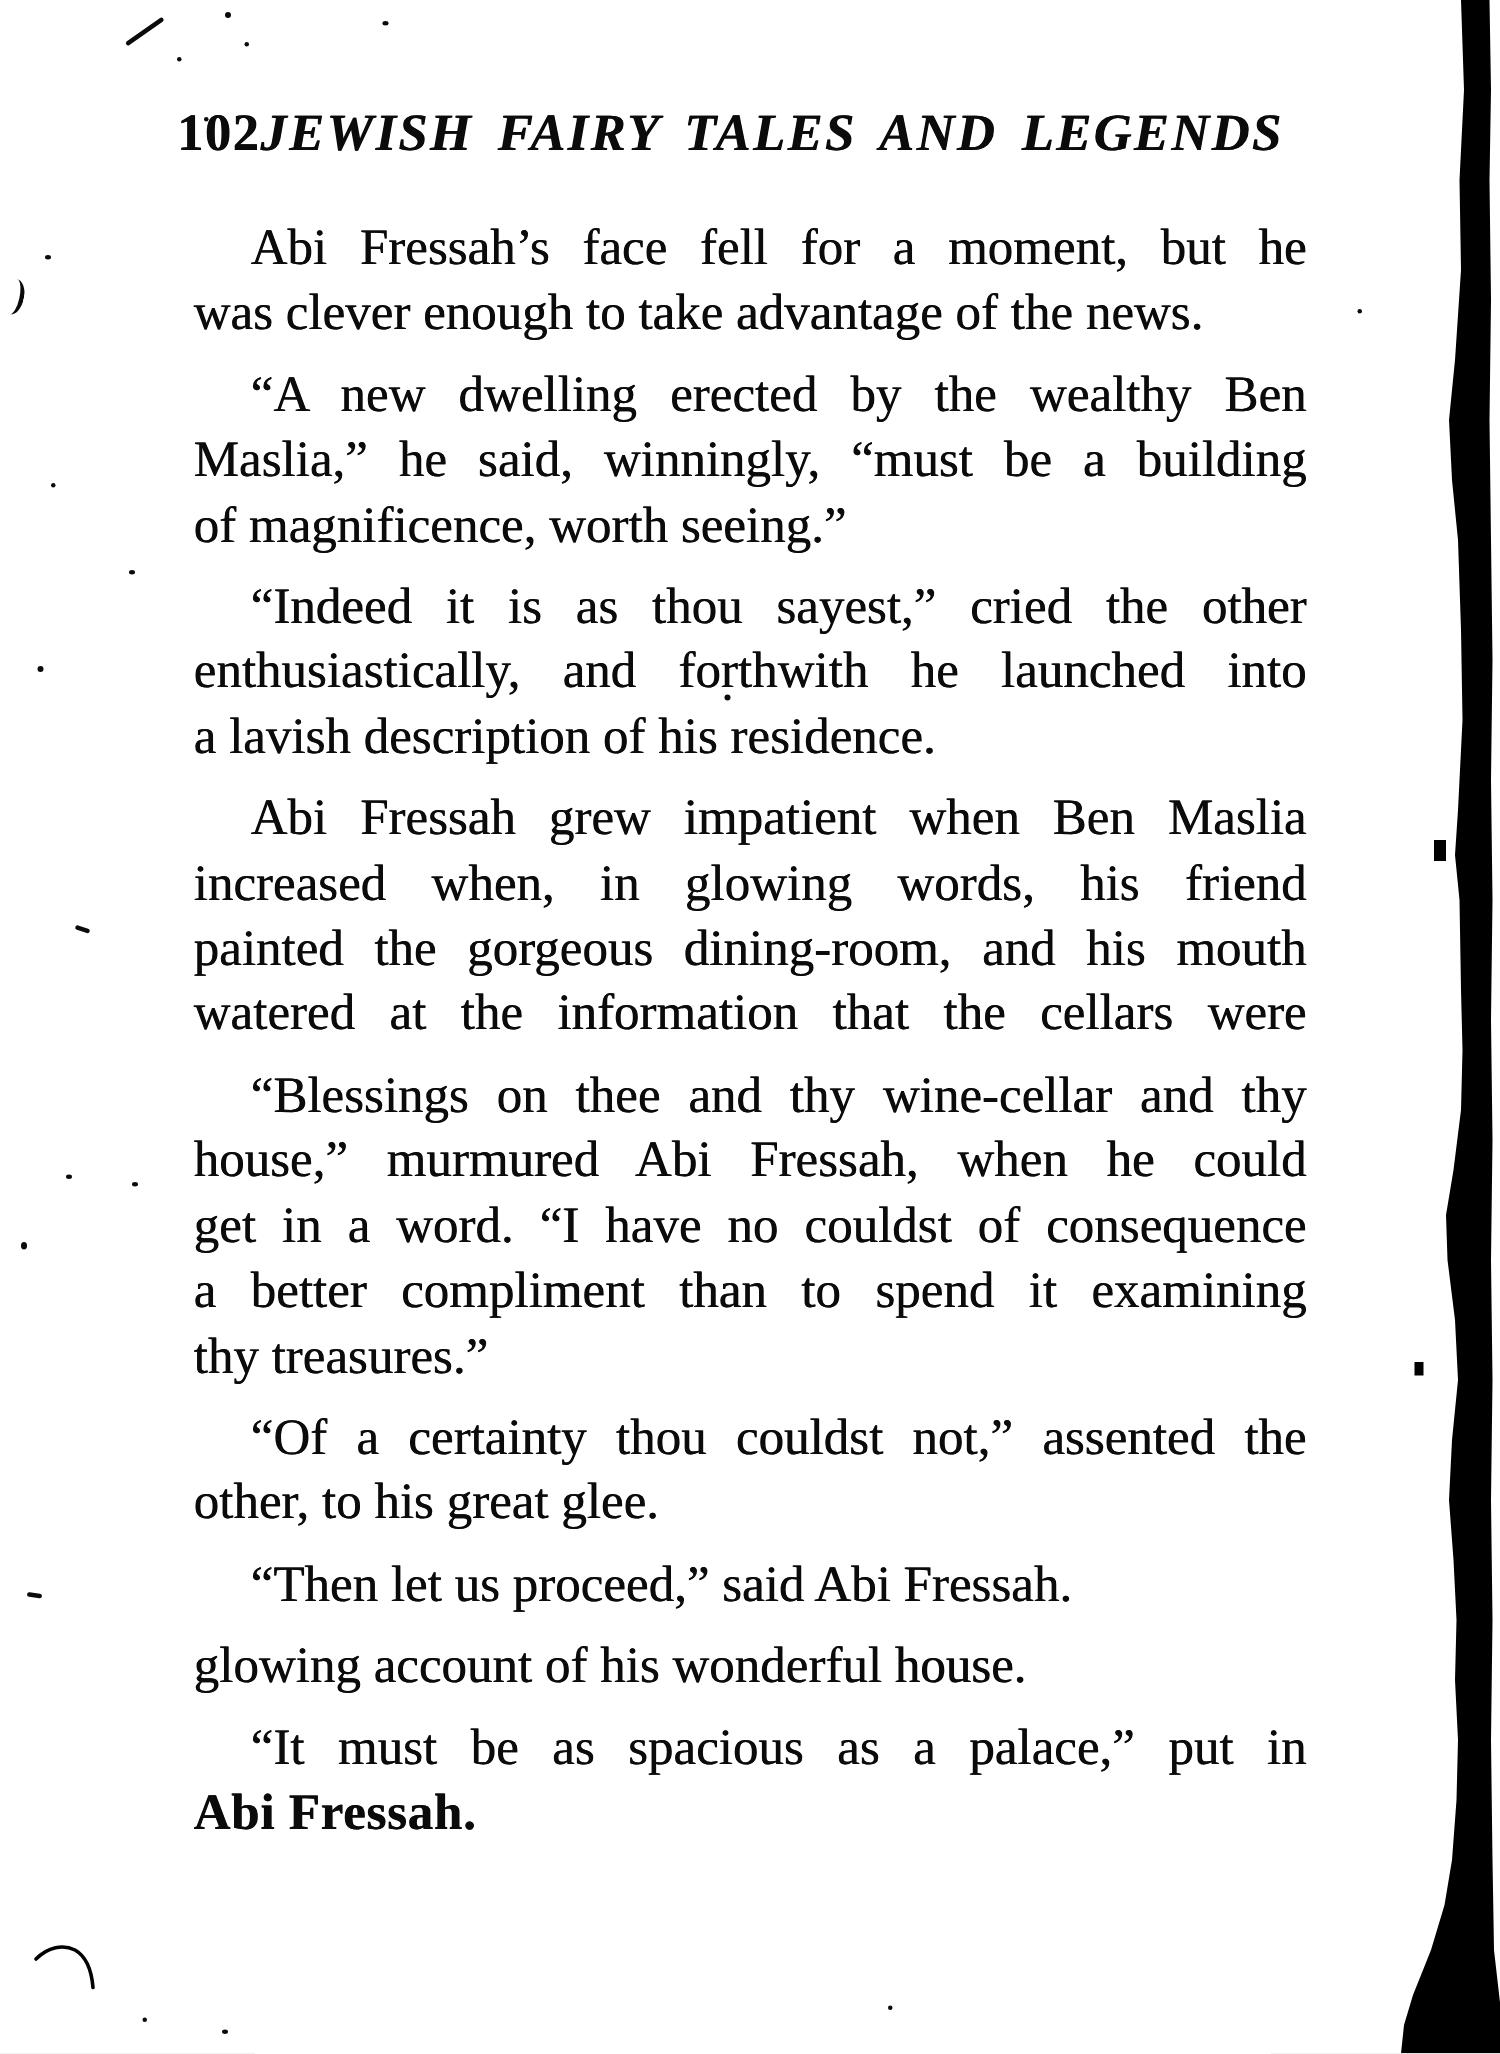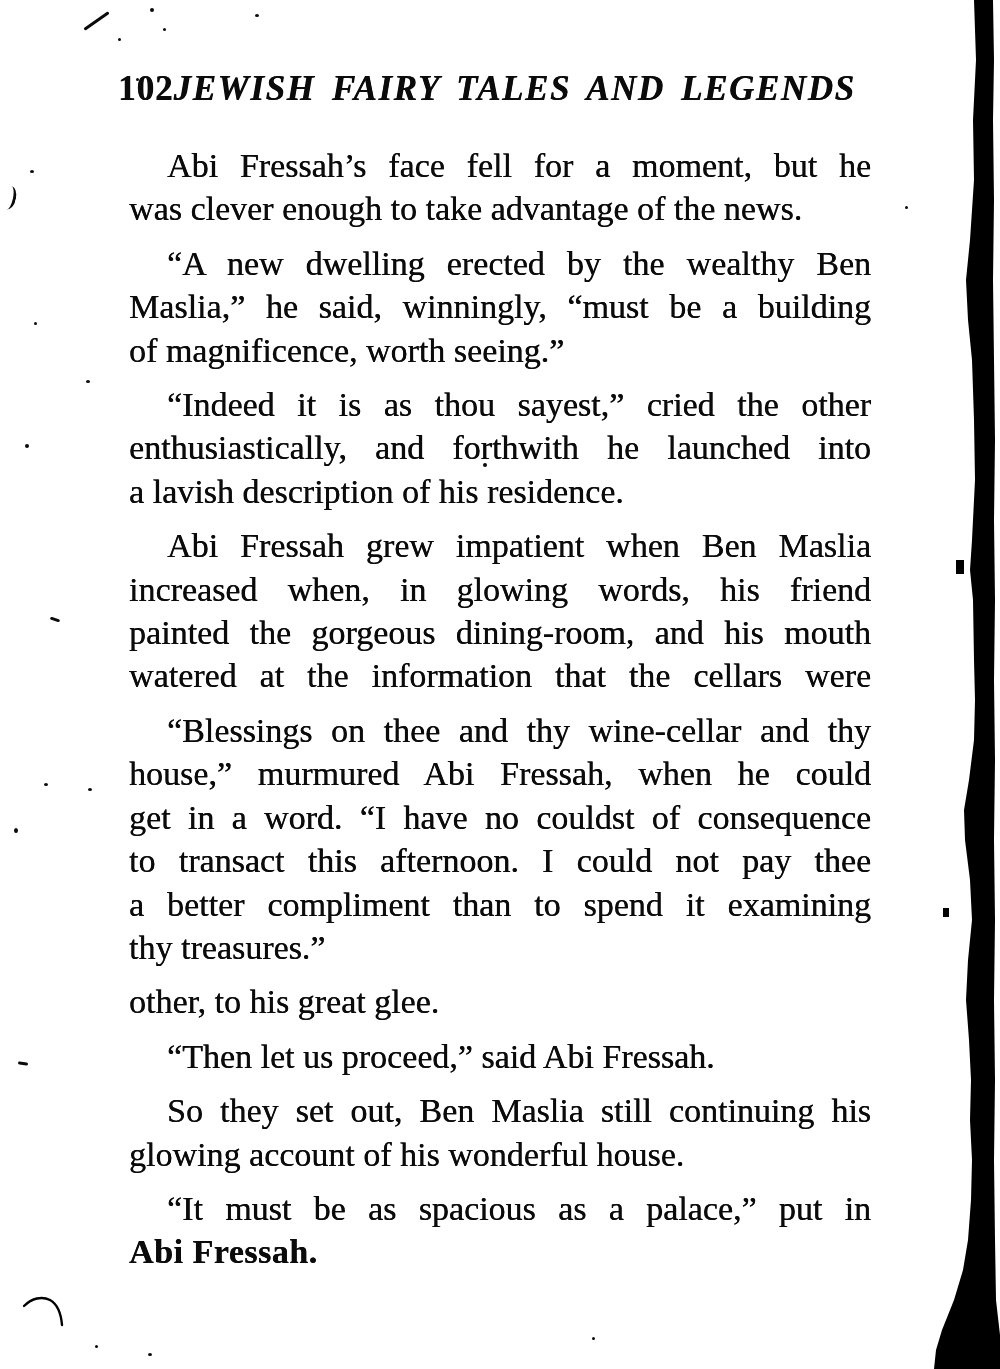--- a/index.html
+++ b/index.html
@@ -84,32 +84,31 @@
     <p>
       <span class="line first" style="display:block">Abi Fressah grew impatient when Ben Maslia</span>
       <span class="line" style="display:block">increased when, in glowing words, his friend</span>
       <span class="line" style="display:block">painted the gorgeous dining-room, and his mouth</span>
       <span class="line" style="display:block">watered at the information that the cellars were</span>
     </p>
     <p>
       <span class="line first" style="display:block">“Blessings on thee and thy wine-cellar and thy</span>
       <span class="line" style="display:block">house,” murmured Abi Fressah, when he could</span>
       <span class="line" style="display:block">get in a word. “I have no couldst of consequence</span>
-      <span class="line" style="display:block">to transact this afternoon.  I could not pay thee</span>
       <span class="line" style="display:block">a better compliment than to spend it examining</span>
       <span class="line last" style="display:block">thy treasures.”</span>
     </p>
     <p>
+      <span class="line first" style="display:block">“Of a certainty thou couldst not,” assented the</span>
       <span class="line last" style="display:block">other, to his great glee.</span>
     </p>
     <p>
       <span class="line first last" style="display:block">“Then let us proceed,” said Abi Fressah.</span>
     </p>
     <p>
-      <span class="line first" style="display:block">So they set out, Ben Maslia still continuing his</span>
       <span class="line last" style="display:block">glowing account of his wonderful house.</span>
     </p>
     <p>
       <span class="line first" style="display:block">“It must be as spacious as a palace,” put in</span>
       <span class="line last bold" style="display:block">Abi Fressah.</span>
     </p>
   </div>
 
   <svg class="gutter" viewBox="0 0 70 1369" preserveAspectRatio="none" aria-hidden="true">
     <polygon fill="#000000" points="

